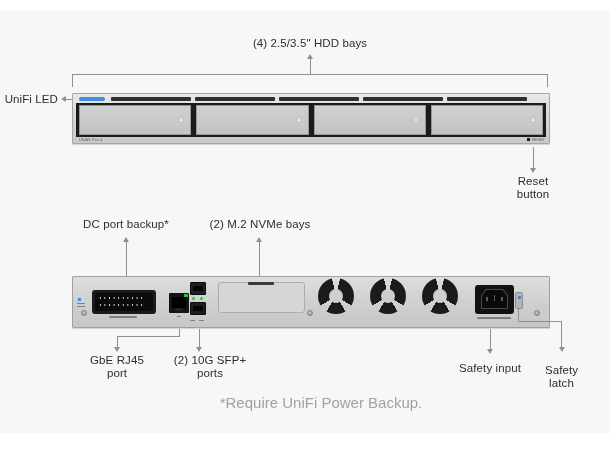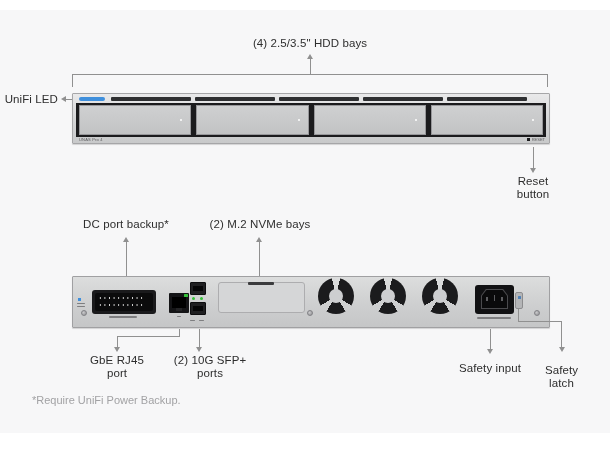--- a/index.html
+++ b/index.html
@@ -4,21 +4,21 @@
 <style>
   * { margin:0; padding:0; box-sizing:border-box; }
   html,body { width:610px; height:450px; }
   body { font-family:"Liberation Sans", sans-serif; background:#ffffff; position:relative; overflow:hidden; }
   .stage { position:absolute; left:0; top:10px; width:610px; height:423px; background:#f7f7f8; }
   .abs { position:absolute; }
 
   
   .callout { position:absolute; font-size:11.5px; line-height:13px; color:#2e2e2e; text-align:center; letter-spacing:0.1px; }
   .callout.right { text-align:right; }
-  .footnote { position:absolute; font-size:11px; color:#a2a2a4; width:100%;padding-left:32px; }
+  .footnote { position:absolute; font-size:15px; color:#a2a2a4; text-align:center; width:100%;padding-left:32px; }
 
   
   .cline { position:absolute; background:#909090; }
   .arrow-up   { position:absolute; width:0; height:0; border-left:3px solid transparent; border-right:3px solid transparent; border-bottom:5px solid #909090; }
   .arrow-down { position:absolute; width:0; height:0; border-left:3px solid transparent; border-right:3px solid transparent; border-top:5px solid #909090; }
   .arrow-left { position:absolute; width:0; height:0; border-top:3px solid transparent; border-bottom:3px solid transparent; border-right:5px solid #909090; }
 
   
   .front-chassis { position:absolute; left:72px; top:93px; width:478px; height:51px;
     background:linear-gradient(#e9e9ea, #d2d3d4 60%, #c8c9ca); border:1px solid #a6a6a8; border-radius:1px;

